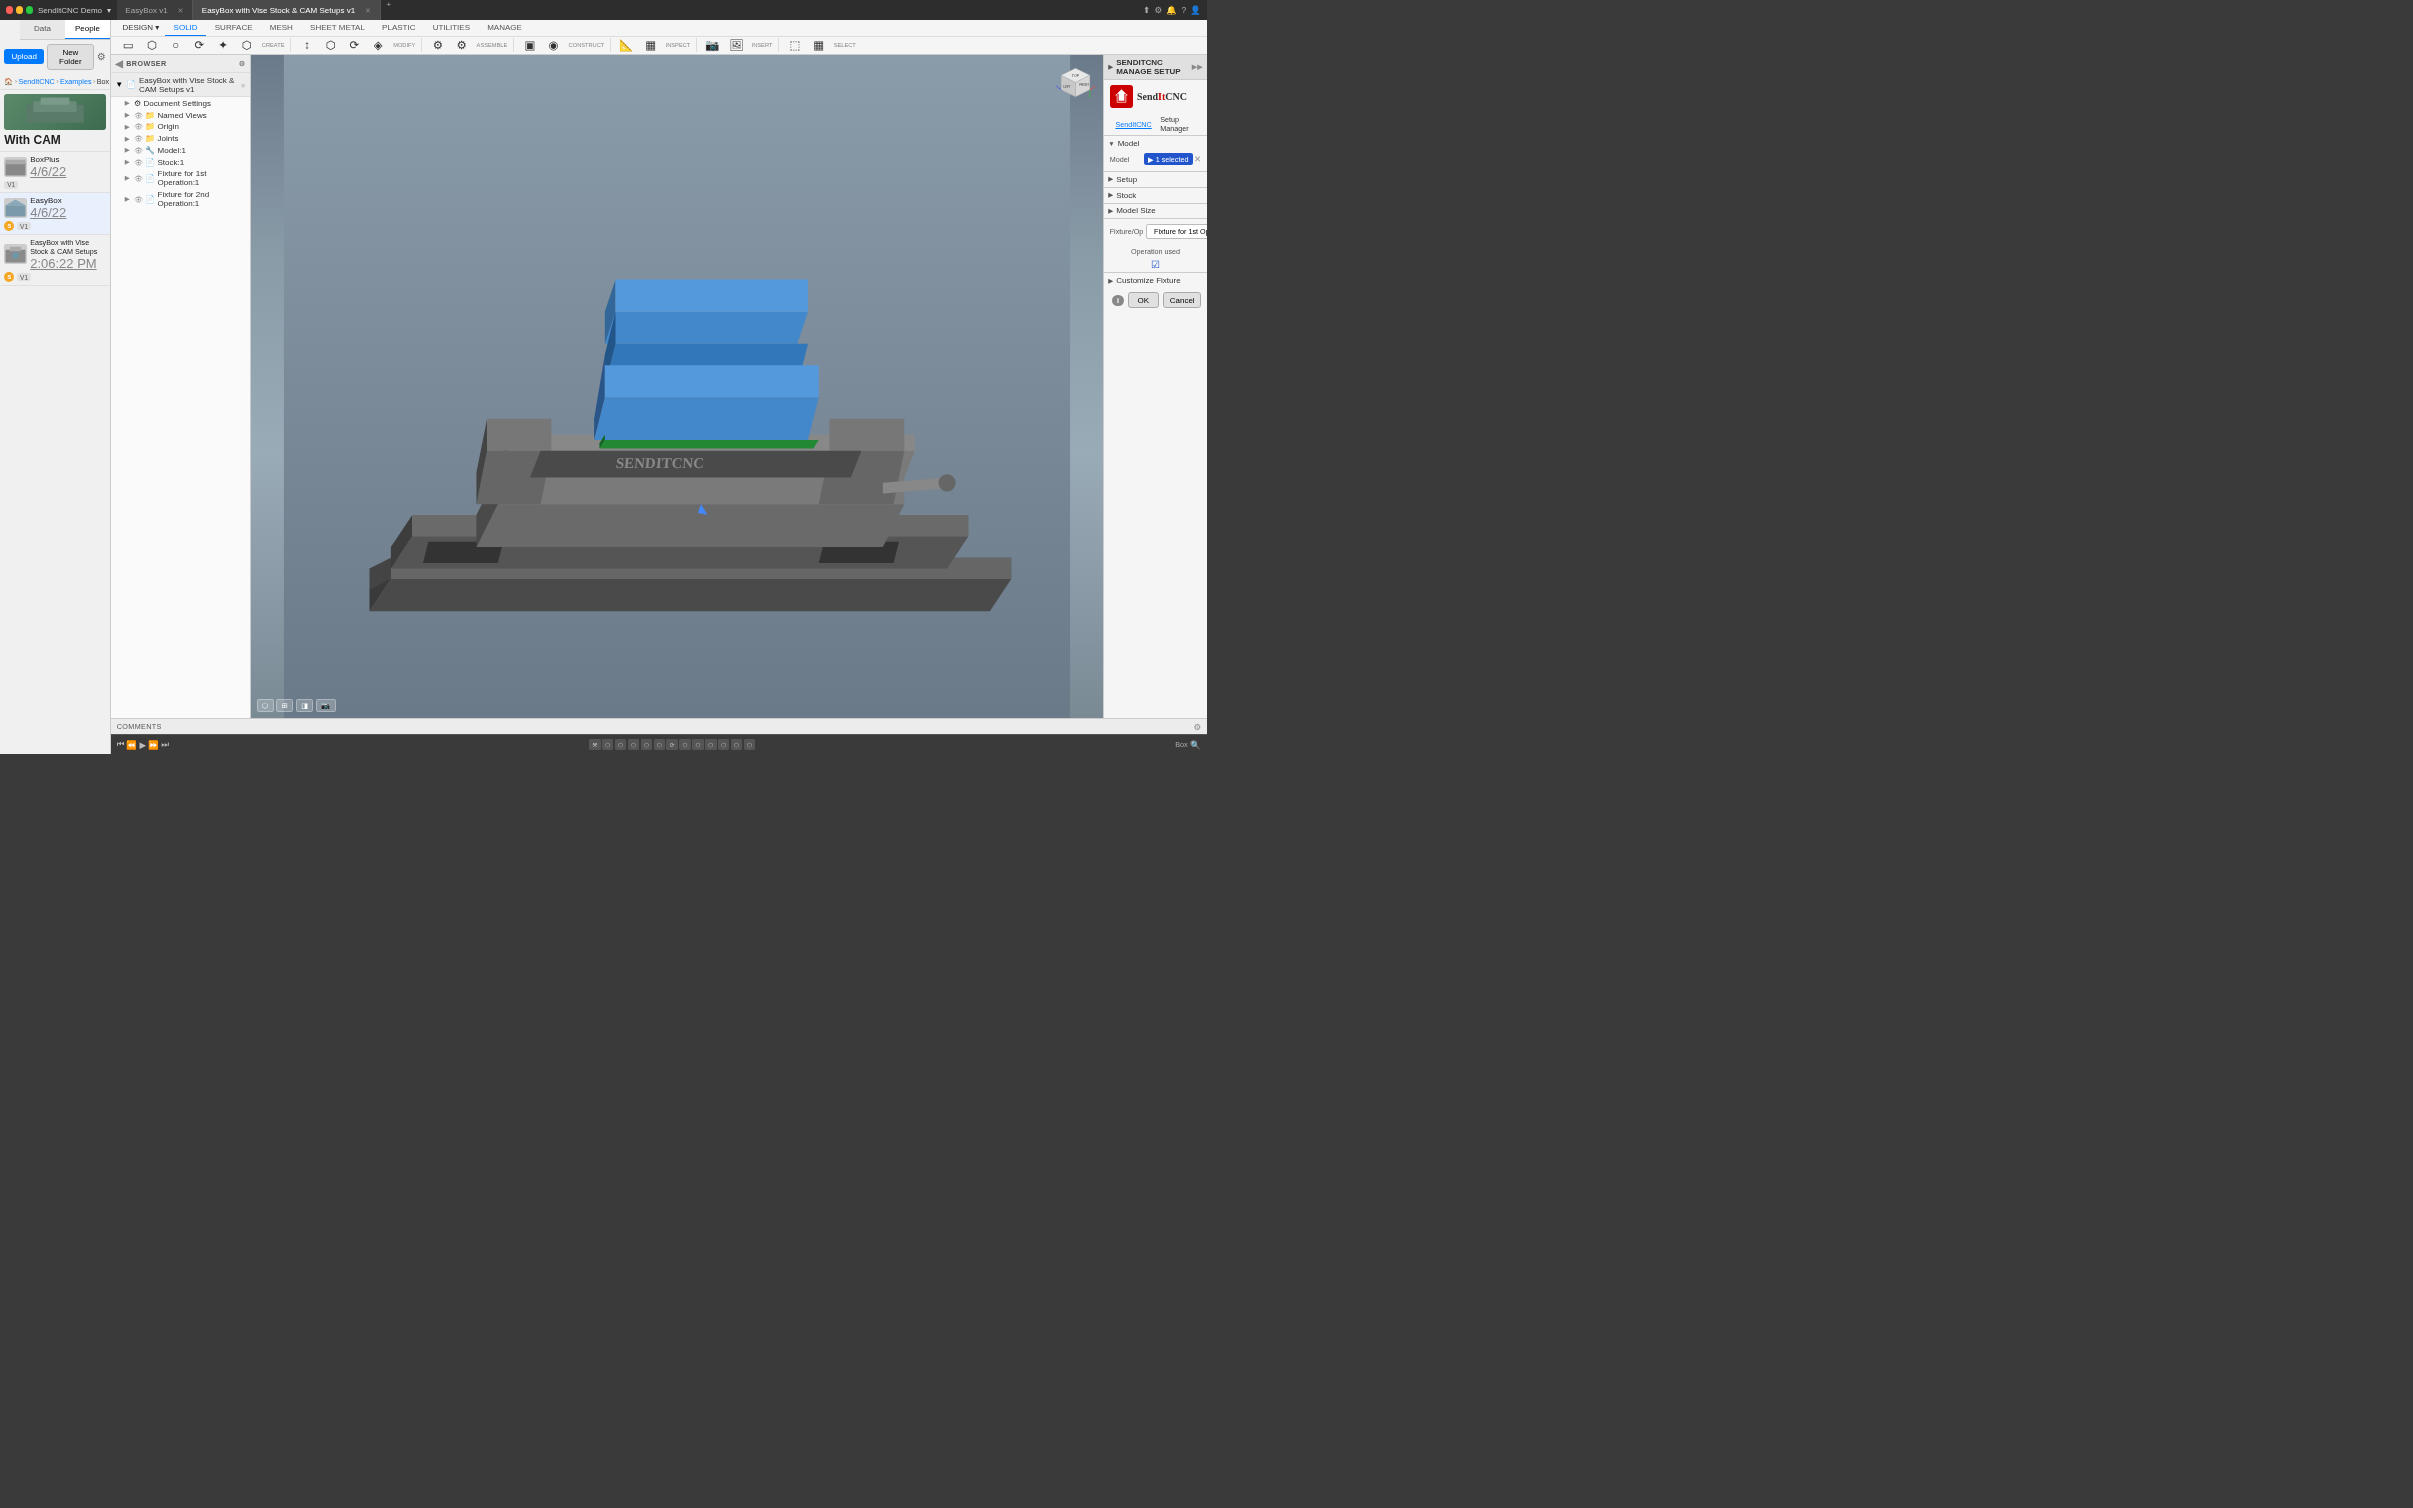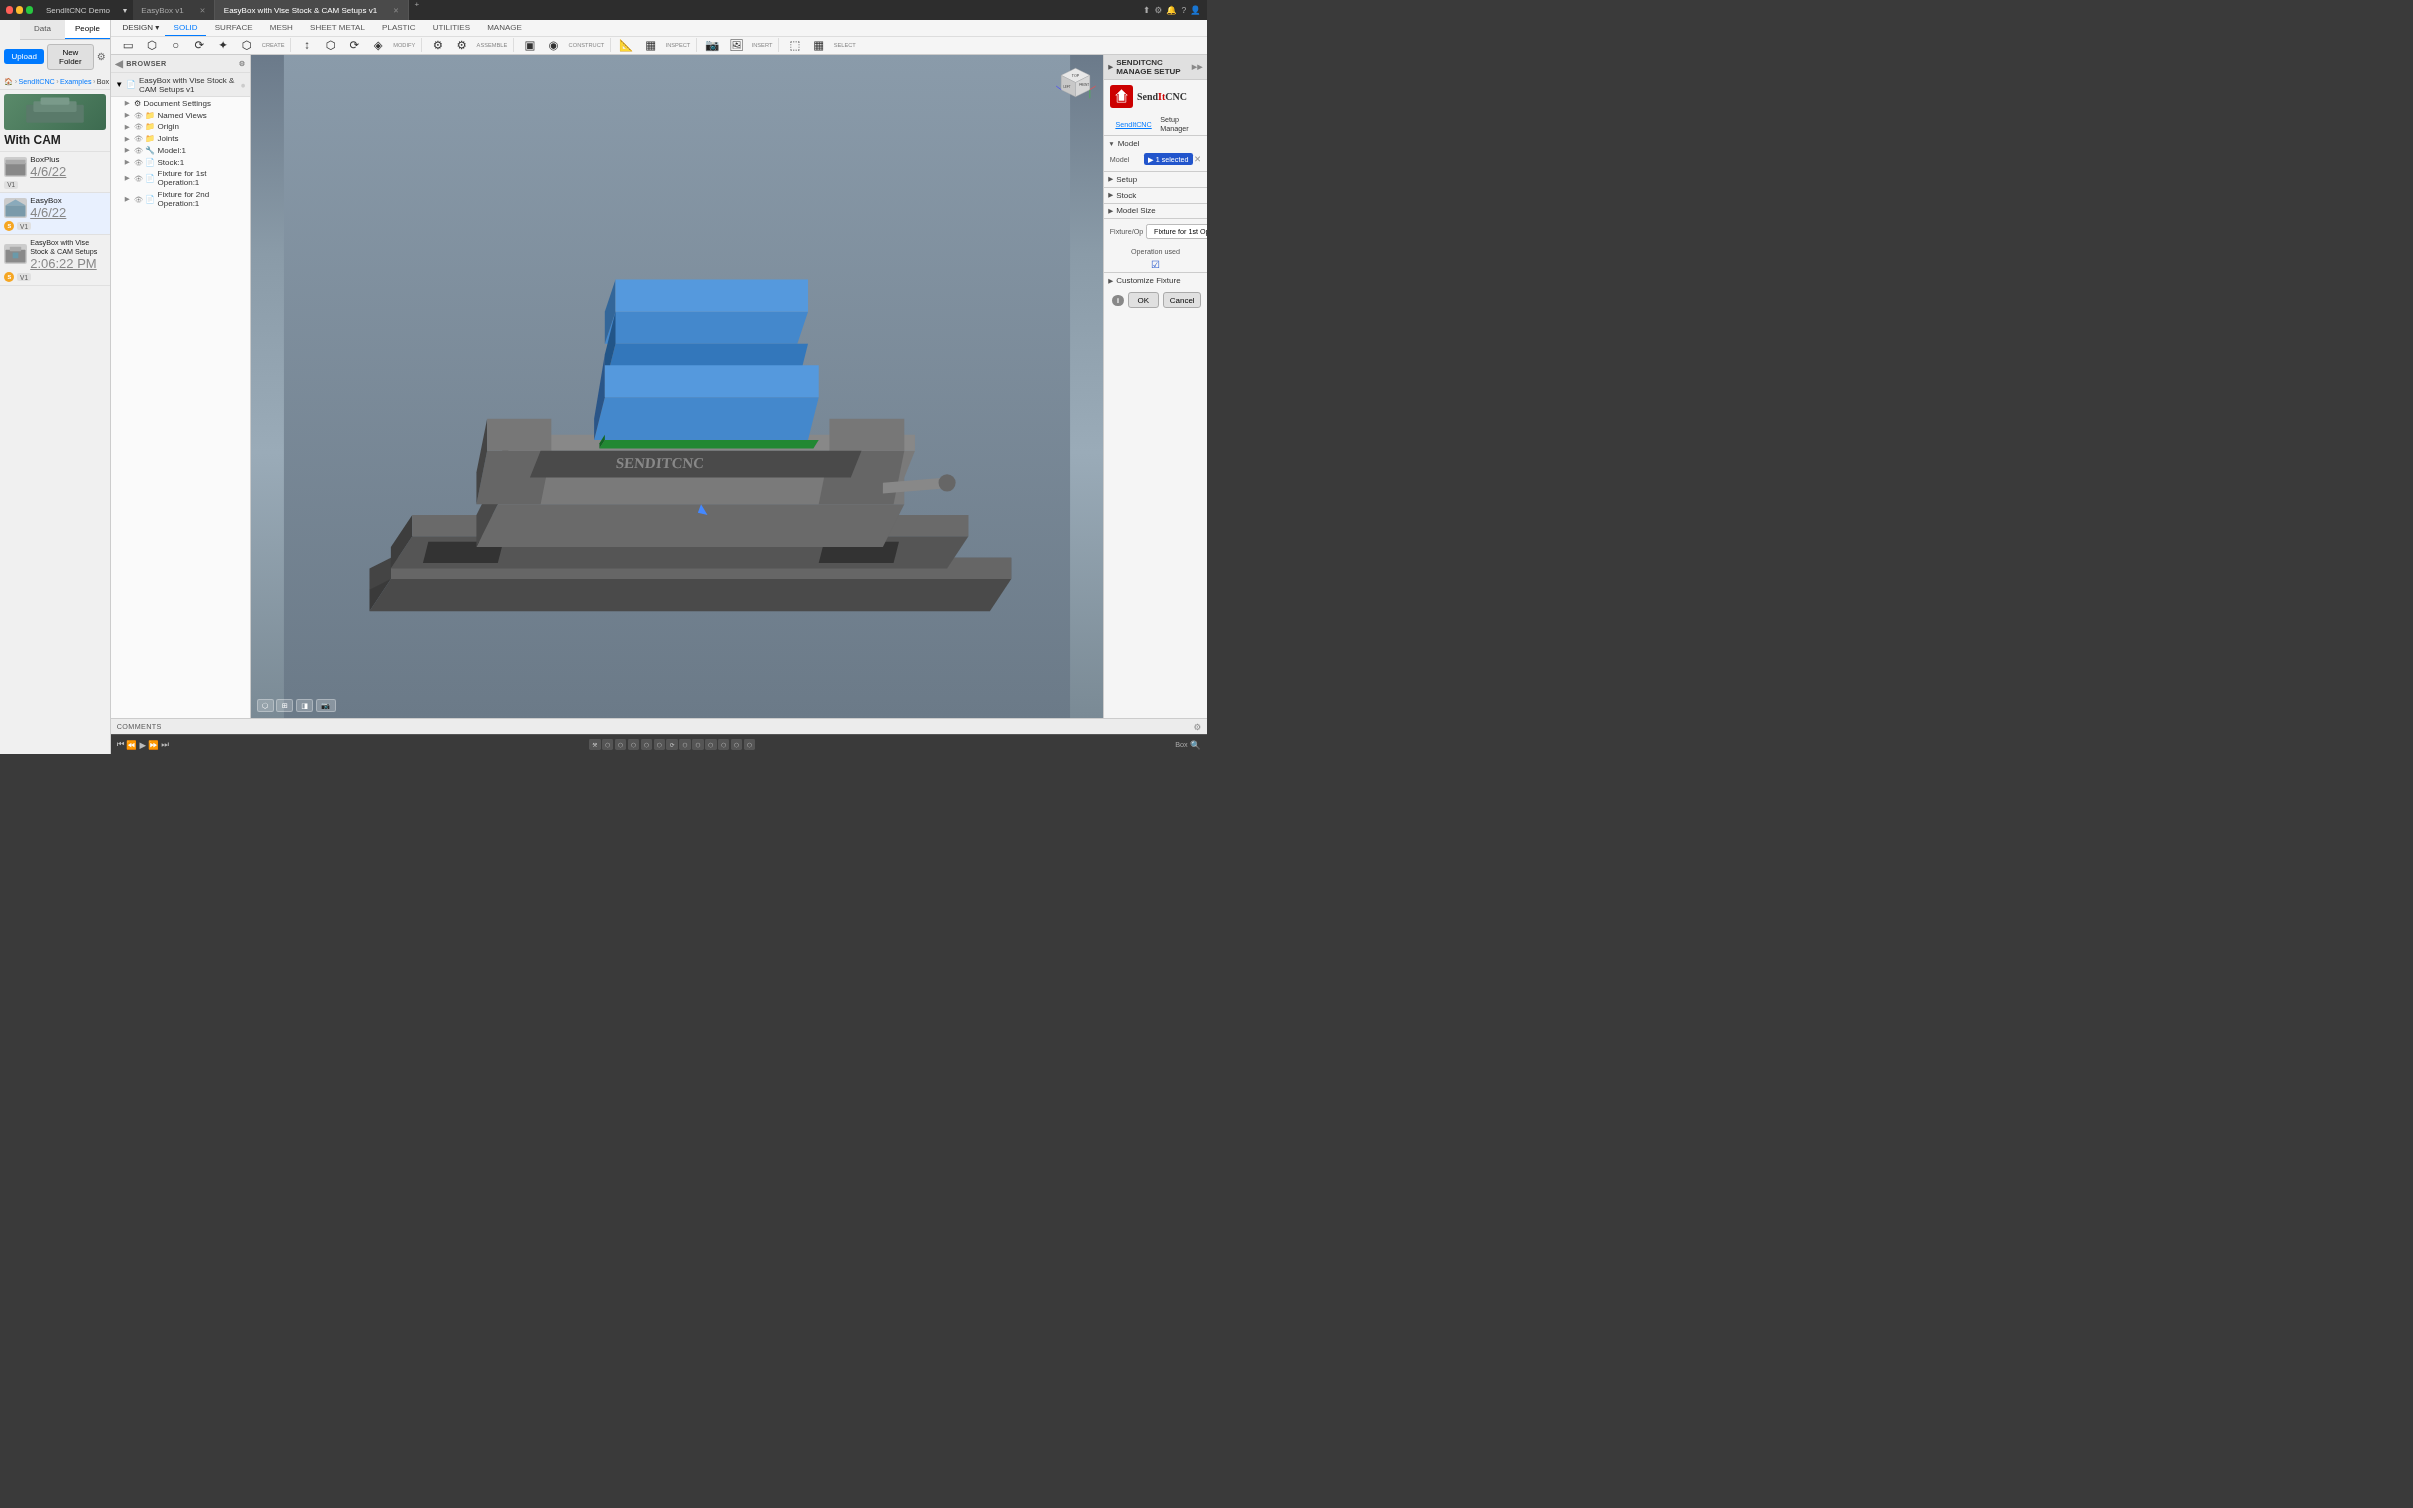--- a/index.html
+++ b/index.html
@@ -1,27 +1,27 @@
 <!DOCTYPE html>
 <html style="font-size:11.5px"><head>
   <meta charset="utf-8">
   <style>
     * { margin: 0; padding: 0; box-sizing: border-box; }
     body { font-family: -apple-system, BlinkMacSystemFont, 'Segoe UI', sans-serif; background: #3a3a3a; width: 1207px; height: 754px; overflow: hidden; font-size: 8px; }
 
     
     .title-bar { display: flex; align-items: center; background: #2d2d2d; height: 20px; padding: 0 5.7px; gap: 5.7px; }
-    .title-bar-left { display: flex; align-items: center; gap: 13px; color: #ccc; font-size: 8px; }
+    .title-bar-left { display: flex; align-items: center; gap: 5px; color: #ccc; font-size: 8px; }
     .traffic-lights { display: flex; gap: 2.9px; }
     .tl { width: 7.2px; height: 7.2px; border-radius: 50%; }
     .tl.close { background: #ff5f57; }
     .tl.min { background: #febc2e; }
     .tl.max { background: #28c840; }
     .tab-bar { display: flex; align-items: stretch; flex: 1; height: 20px; }
-    .tab { display: flex; align-items: center; gap: 16px; padding: 0 8.6px; font-size: 8px; color: #aaa; background: #3c3c3c; border-right: 0.7px solid #555; cursor: pointer; }
+    .tab { display: flex; align-items: center; gap: 10px; padding: 0 8.6px; font-size: 8px; color: #aaa; background: #3c3c3c; border-right: 0.7px solid #555; cursor: pointer; }
     .tab.active { background: #4a4a4a; color: #fff; }
     .tab-close { color: #888; font-size: 7.2px; cursor: pointer; }
     .title-bar-right { display: flex; align-items: center; gap: 4.3px; margin-left: auto; }
     .title-icon { color: #aaa; font-size: 8.6px; cursor: pointer; }
 
     
     .app { display: flex; height: calc(100% - 20px); }
 
     
     .sidebar { width: 111px; background: #f0f0f0; display: flex; flex-direction: column; border-right: 0.7px solid #ccc; }

